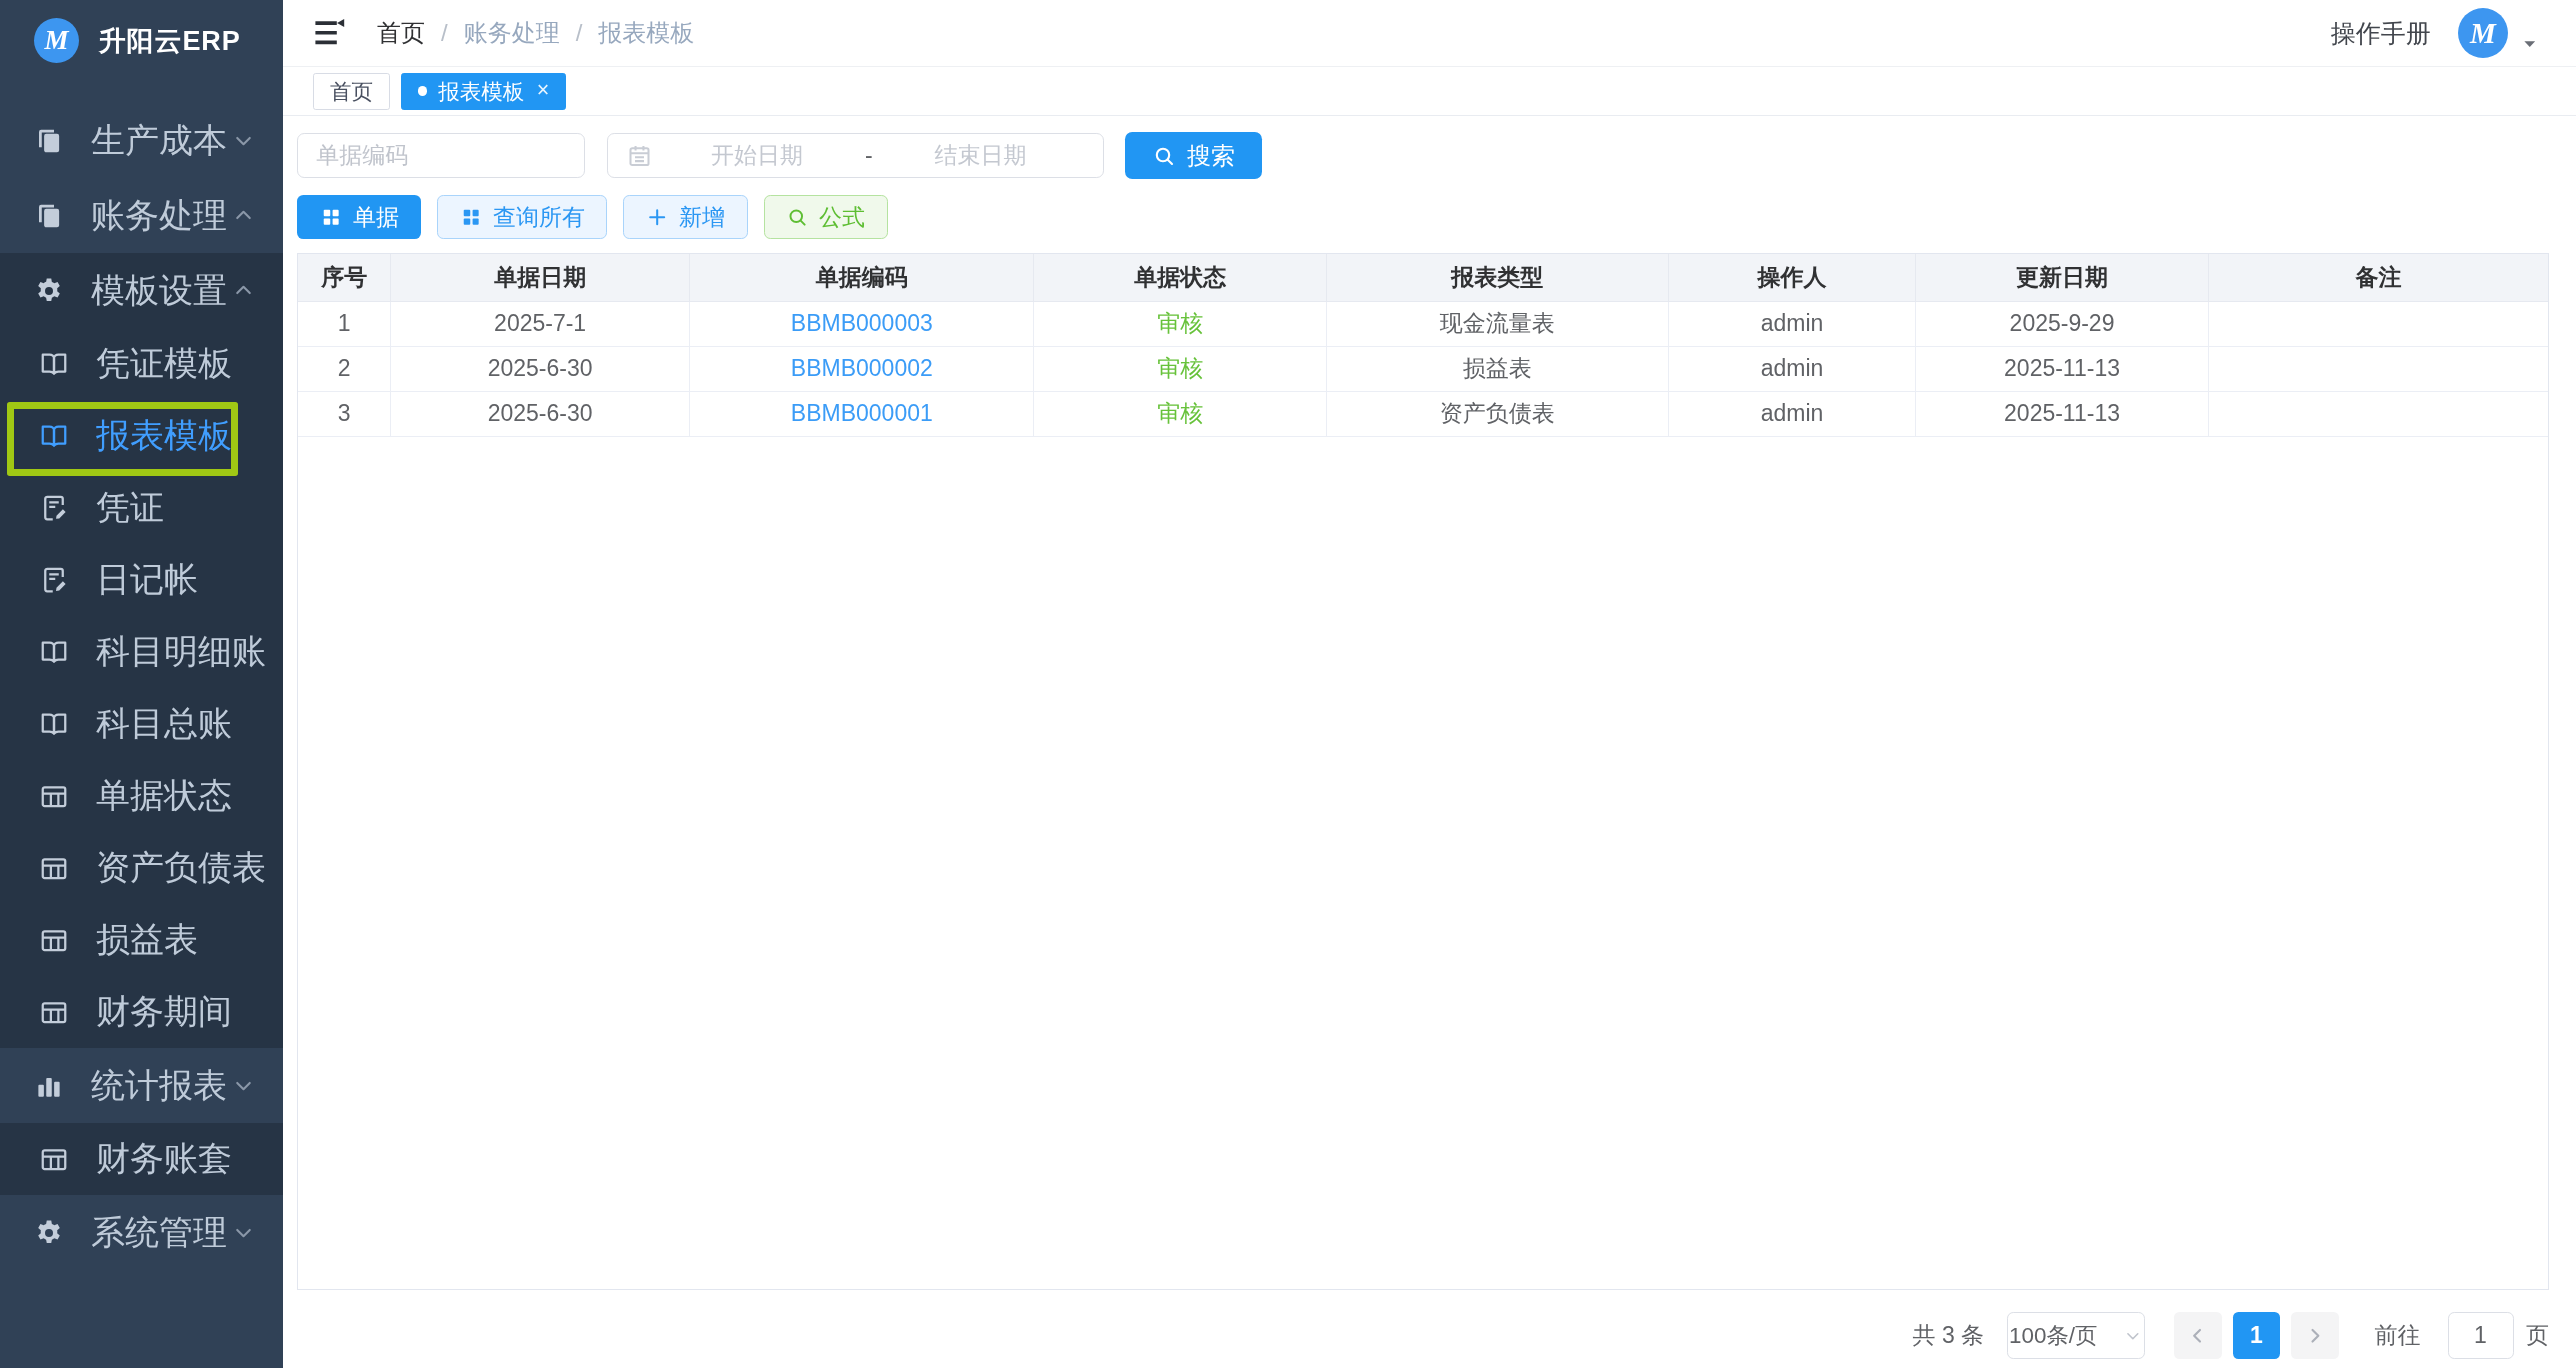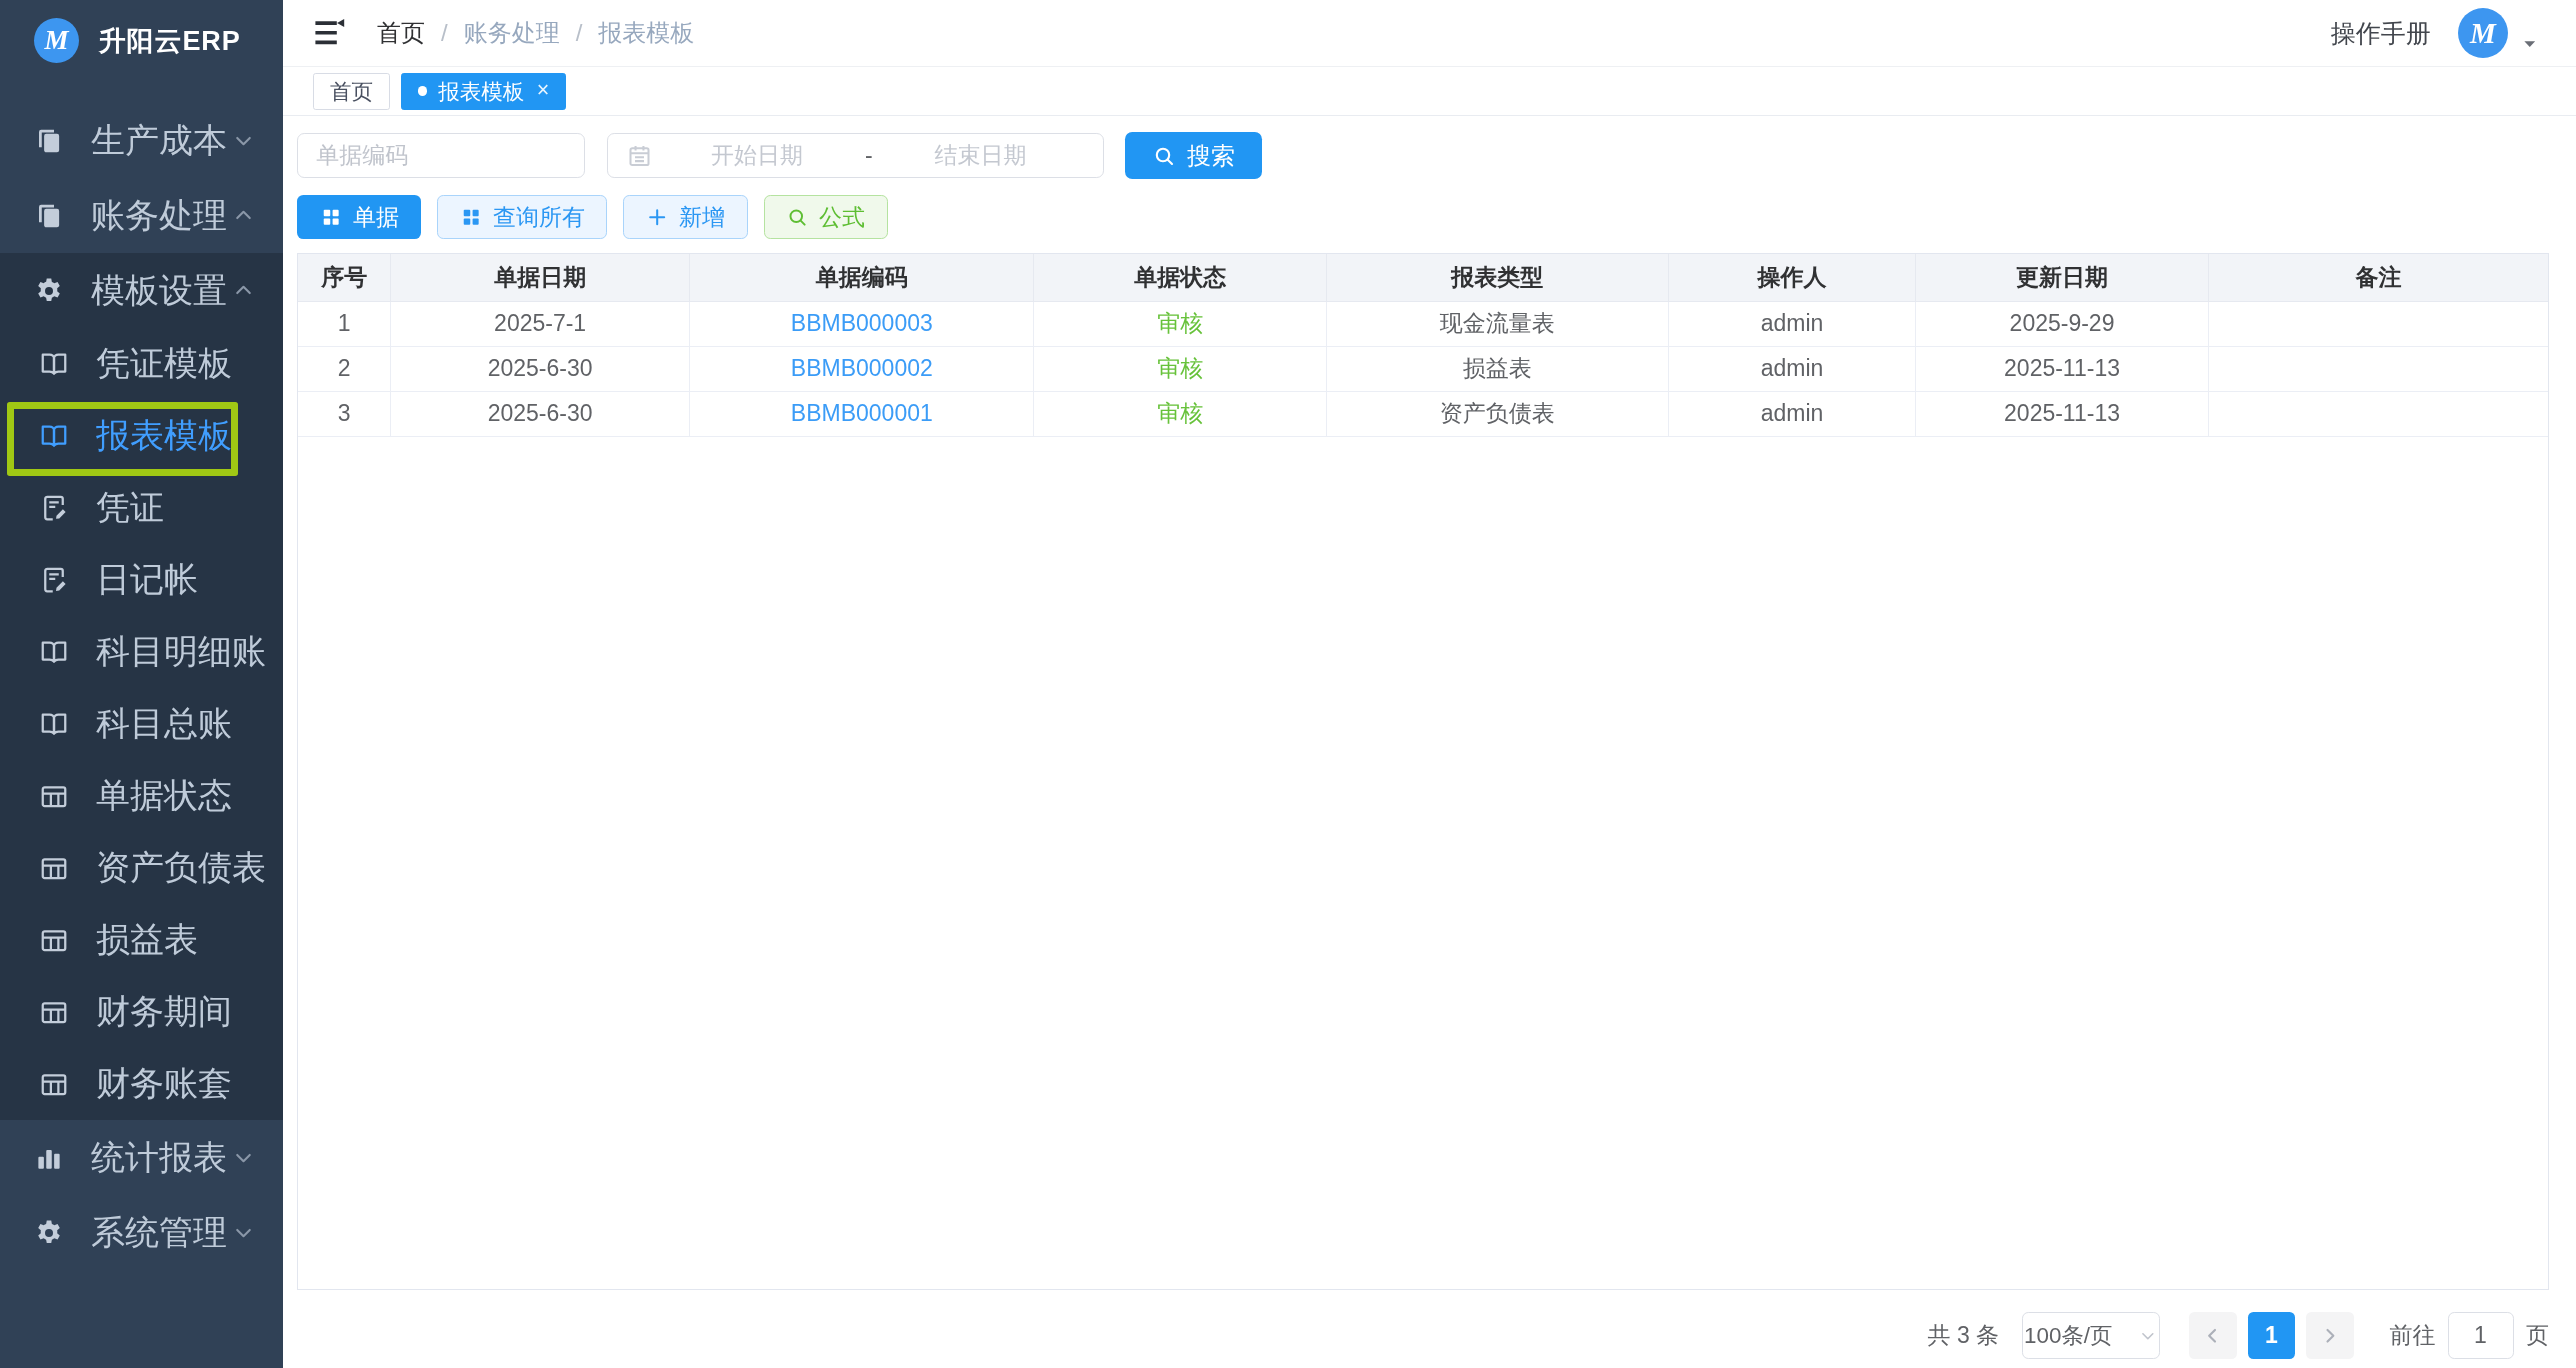--- a/index.html
+++ b/index.html
@@ -108,21 +108,21 @@
     margin-right:29px; font-size:22.4px; cursor:pointer; background:#fff; }
   .page-size-select .s-chev { width:19.7px; height:19.7px; color:#c0c4cc; }
   .s-chev svg { width:100%; height:100%; display:block; }
   .pg-btn { width:48px; height:47px; background:#f4f4f5; border-radius:5.4px; display:flex;
     align-items:center; justify-content:center; color:#acb0b9; cursor:pointer; }
   .pg-btn .p-chev { width:21.5px; height:21.5px; }
   .p-chev svg { width:100%; height:100%; display:block; }
   .pg-current { width:47px; height:47px; background:#2196f3; color:#fff; border-radius:5.4px;
     display:flex; align-items:center; justify-content:center; margin:0 10.7px; font-weight:bold; cursor:pointer; }
   .goto { display:flex; align-items:center; margin-left:36px; }
-  .goto-label { margin-right:12px; }
+  .goto-label { margin-right:27px; }
   .goto-input { width:66px; height:47px; border:1.8px solid #dcdfe6; border-radius:6.3px;
     text-align:center; font-size:23px; color:#606266; outline:none; font-family:inherit; margin-right:12.5px; }
 </style>
 </head>
 <body>
 
 <div class="app">
 
   <aside class="sidebar">
     <div class="logo-row">
@@ -257,43 +257,43 @@
         </div>
         <div class="menu-item dark sub">
           <span class="m-icon">
             <svg viewBox="0 0 24 24" fill="none" stroke="currentColor" stroke-width="1.8">
               <rect x="3" y="5" width="18" height="15" rx="1.5"></rect>
               <path d="M3 10h18M9.5 10v10M15.5 10v10"></path>
             </svg>
           </span>
           <span class="menu-label">财务期间</span>
         </div>
-        <div class="menu-item dark sub">
-          <span class="m-icon">
-            <svg viewBox="0 0 24 24" fill="none" stroke="currentColor" stroke-width="1.8">
-              <rect x="3" y="5" width="18" height="15" rx="1.5"></rect>
-              <path d="M3 10h18M9.5 10v10M15.5 10v10"></path>
-            </svg>
-          </span>
-          <span class="menu-label">财务账套</span>
-        </div>
         <div class="menu-item">
           <span class="m-icon">
             <svg viewBox="0 0 24 24" fill="currentColor">
               <rect x="3.5" y="11" width="4.4" height="9.5" rx="0.8"></rect>
               <rect x="9.8" y="5.5" width="4.4" height="15" rx="0.8"></rect>
               <rect x="16.1" y="8.5" width="4.4" height="12" rx="0.8"></rect>
             </svg>
           </span>
           <span class="menu-label">统计报表</span>
           <span class="chev">
             <svg viewBox="0 0 24 24" fill="none" stroke="currentColor" stroke-width="2" stroke-linecap="round" stroke-linejoin="round">
               <polyline points="6,9.5 12,15.5 18,9.5"></polyline>
             </svg>
           </span>
+        </div>
+        <div class="menu-item dark sub">
+          <span class="m-icon">
+            <svg viewBox="0 0 24 24" fill="none" stroke="currentColor" stroke-width="1.8">
+              <rect x="3" y="5" width="18" height="15" rx="1.5"></rect>
+              <path d="M3 10h18M9.5 10v10M15.5 10v10"></path>
+            </svg>
+          </span>
+          <span class="menu-label">财务账套</span>
         </div>
         <div class="menu-item">
           <span class="m-icon">
             <svg viewBox="0 0 24 24">
               <path fill="currentColor" fill-rule="evenodd" d="M10.2 2h3.6l.5 2.7c.7.25 1.35.6 1.94 1.03l2.6-.9 1.8 3.1-2.1 1.78c.06.42.1.85.1 1.29s-.04.87-.1 1.29l2.1 1.78-1.8 3.1-2.6-.9c-.59.43-1.24.78-1.94 1.03l-.5 2.7h-3.6l-.5-2.7a8.1 8.1 0 0 1-1.94-1.03l-2.6.9-1.8-3.1 2.1-1.78a8.3 8.3 0 0 1 0-2.58l-2.1-1.78 1.8-3.1 2.6.9c.59-.43 1.24-.78 1.94-1.03L10.2 2zm1.8 13.2a3.2 3.2 0 1 0 0-6.4 3.2 3.2 0 0 0 0 6.4z"></path>
             </svg>
           </span>
           <span class="menu-label">系统管理</span>
           <span class="chev">
             <svg viewBox="0 0 24 24" fill="none" stroke="currentColor" stroke-width="2" stroke-linecap="round" stroke-linejoin="round">

